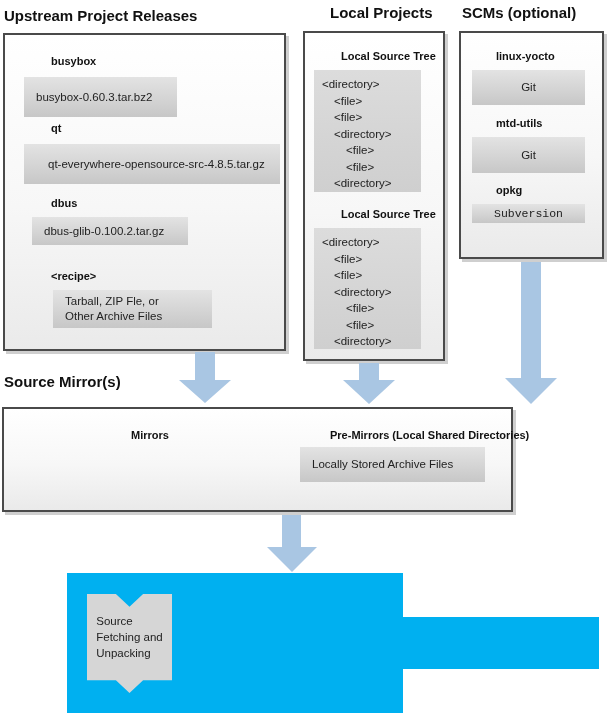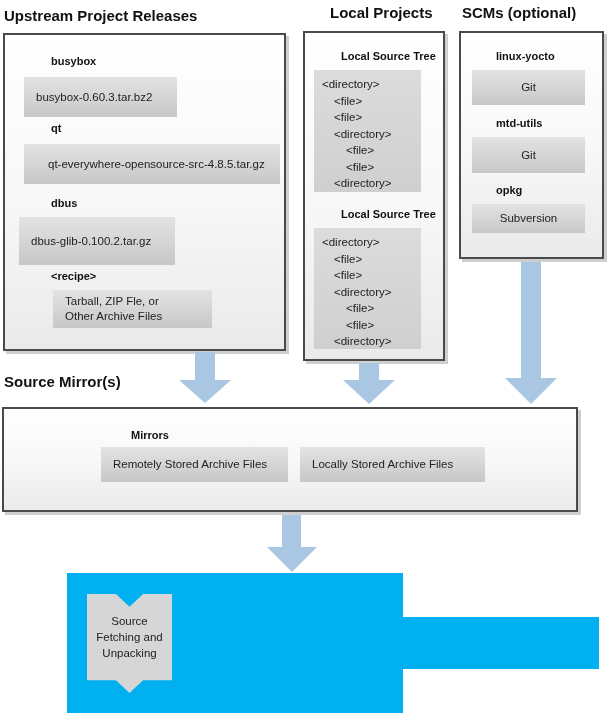--- a/index.html
+++ b/index.html
@@ -35,21 +35,21 @@
   .treebox{
     background:linear-gradient(180deg,#dcdcdc,#cfcfcf);
     font-size:11.5px;color:#222;padding-top:6px;
   }
   .tree-line{line-height:16.5px;white-space:nowrap;}
   .arrow-svg{display:block;}
   .blue-rect{background:var(--accent-blue);}
   .ribbon{
     background:#d6d6d6;
     clip-path:polygon(0% 0%,34% 0%,50% 13%,66% 0%,100% 0%,100% 87%,66% 87%,50% 100%,34% 87%,0% 87%);
-    font-size:11.5px;color:#222;text-align:center;
+    font-size:11.5px;color:#222;
     white-space:pre-line;line-height:16px;
     display:flex;align-items:center;justify-content:center;
     padding-bottom:14px;
   }
 </style>
 </head>
 <body>
 
 <div class="abs title" style="left:4px;top:6px;">Upstream Project Releases</div>
 <div class="abs title" style="left:330px;top:3px;text-align:center;">Local Projects</div>
@@ -58,21 +58,21 @@
 <div class="abs title" style="left:60px;top:571px;margin-left:48px;">BitBake</div>
 
 <div class="abs panel" style="left:3px;top:33px;width:283px;height:318px;">
   <div class="abs sublabel" style="left:22px;top:19px;">busybox</div>
   <div class="abs graybox pad-left" style="left:19px;top:42px;width:153px;height:40px;">busybox-0.60.3.tar.bz2</div>
 
   <div class="abs sublabel" style="left:22px;top:86px;">qt</div>
   <div class="abs graybox pad-left" style="left:19px;top:109px;width:256px;height:40px;padding-left:24px;">qt-everywhere-opensource-src-4.8.5.tar.gz</div>
 
   <div class="abs sublabel" style="left:22px;top:161px;">dbus</div>
-  <div class="abs graybox pad-left" style="left:14px;top:182px;width:156px;height:48px;">dbus-glib-0.100.2.tar.gz</div>
+  <div class="abs graybox pad-left" style="left:27px;top:182px;width:156px;height:28px;">dbus-glib-0.100.2.tar.gz</div>
 
   <div class="abs sublabel" style="left:22px;top:234px;">&lt;recipe&gt;</div>
   <div class="abs graybox pad-left" style="left:18px;top:255px;width:159px;height:38px;margin-left:30px;">Tarball, ZIP Fle, or
 Other Archive Files</div>
 </div>
 
 <div class="abs panel" style="left:303px;top:31px;width:142px;height:330px;">
   <div class="abs sublabel" style="left:12px;top:16px;">Local Source Tree</div>
   <div class="abs treebox" style="left:9px;top:37px;width:107px;height:122px;">
       <div class="tree-line" style="padding-left: 8px;">&lt;directory&gt;</div>
@@ -97,37 +97,37 @@
 </div>
 
 <div class="abs panel" style="left:459px;top:31px;width:145px;height:228px;">
   <div class="abs sublabel" style="left:11px;top:16px;">linux-yocto</div>
   <div class="abs graybox center-text" style="left:11px;top:37px;width:113px;height:35px;">Git</div>
 
   <div class="abs sublabel" style="left:11px;top:83px;">mtd-utils</div>
   <div class="abs graybox center-text" style="left:11px;top:104px;width:113px;height:36px;">Git</div>
 
   <div class="abs sublabel" style="left:11px;top:150px;">opkg</div>
-  <div class="abs graybox center-text" style="left:11px;top:171px;width:113px;height:29px;">Subversion</div>
+  <div class="abs graybox center-text" style="left:11px;top:171px;width:113px;height:19px;font-family:Liberation Mono, monospace;">Subversion</div>
 </div>
 
 <svg class="abs arrow-svg" style="left:179px;top:352px;" width="52" height="51" viewBox="0 0 52 51">
   <polygon points="16,0 36,0 36,28 52,28 26,51 0,28 16,28" fill="var(--arrow-blue)"></polygon>
 </svg>
 <svg class="abs arrow-svg" style="left:343px;top:363px;" width="52" height="41" viewBox="0 0 52 41">
   <polygon points="16,0 36,0 36,17 52,17 26,41 0,17 16,17" fill="var(--arrow-blue)"></polygon>
 </svg>
 <svg class="abs arrow-svg" style="left:505px;top:262px;" width="52" height="142" viewBox="0 0 52 142">
   <polygon points="16,0 36,0 36,116 52,116 26,142 0,116 16,116" fill="var(--arrow-blue)"></polygon>
 </svg>
 
-<div class="abs panel" style="left:2px;top:407px;width:576px;height:105px;">
+<div class="abs panel" style="left:2px;top:407px;width:511px;height:105px;">
   <div class="abs sublabel" style="left:103px;top:19px;">Mirrors</div>
-  <div class="abs graybox pad-left" style="left:97px;top:38px;width:187px;height:35px;">Remotely Stored Archive Files</div>
 
+  <div class="abs sublabel" style="left:302px;top:19px;">Pre-Mirrors (Local Shared Directories)</div>
   <div class="abs graybox pad-left" style="left:296px;top:38px;width:185px;height:35px;">Locally Stored Archive Files</div>
 </div>
 
 <svg class="abs arrow-svg" style="left:267px;top:515px;" width="50" height="57" viewBox="0 0 50 57">
   <polygon points="15,0 34,0 34,32 50,32 25,57 0,32 15,32" fill="var(--arrow-blue)"></polygon>
 </svg>
 
 <div class="abs blue-rect" style="left:67px;top:573px;width:336px;height:140px;"></div>
 <div class="abs blue-rect" style="left:403px;top:617px;width:196px;height:52px;"></div>
 <div class="abs ribbon" style="left:87px;top:594px;width:85px;height:99px;">Source

